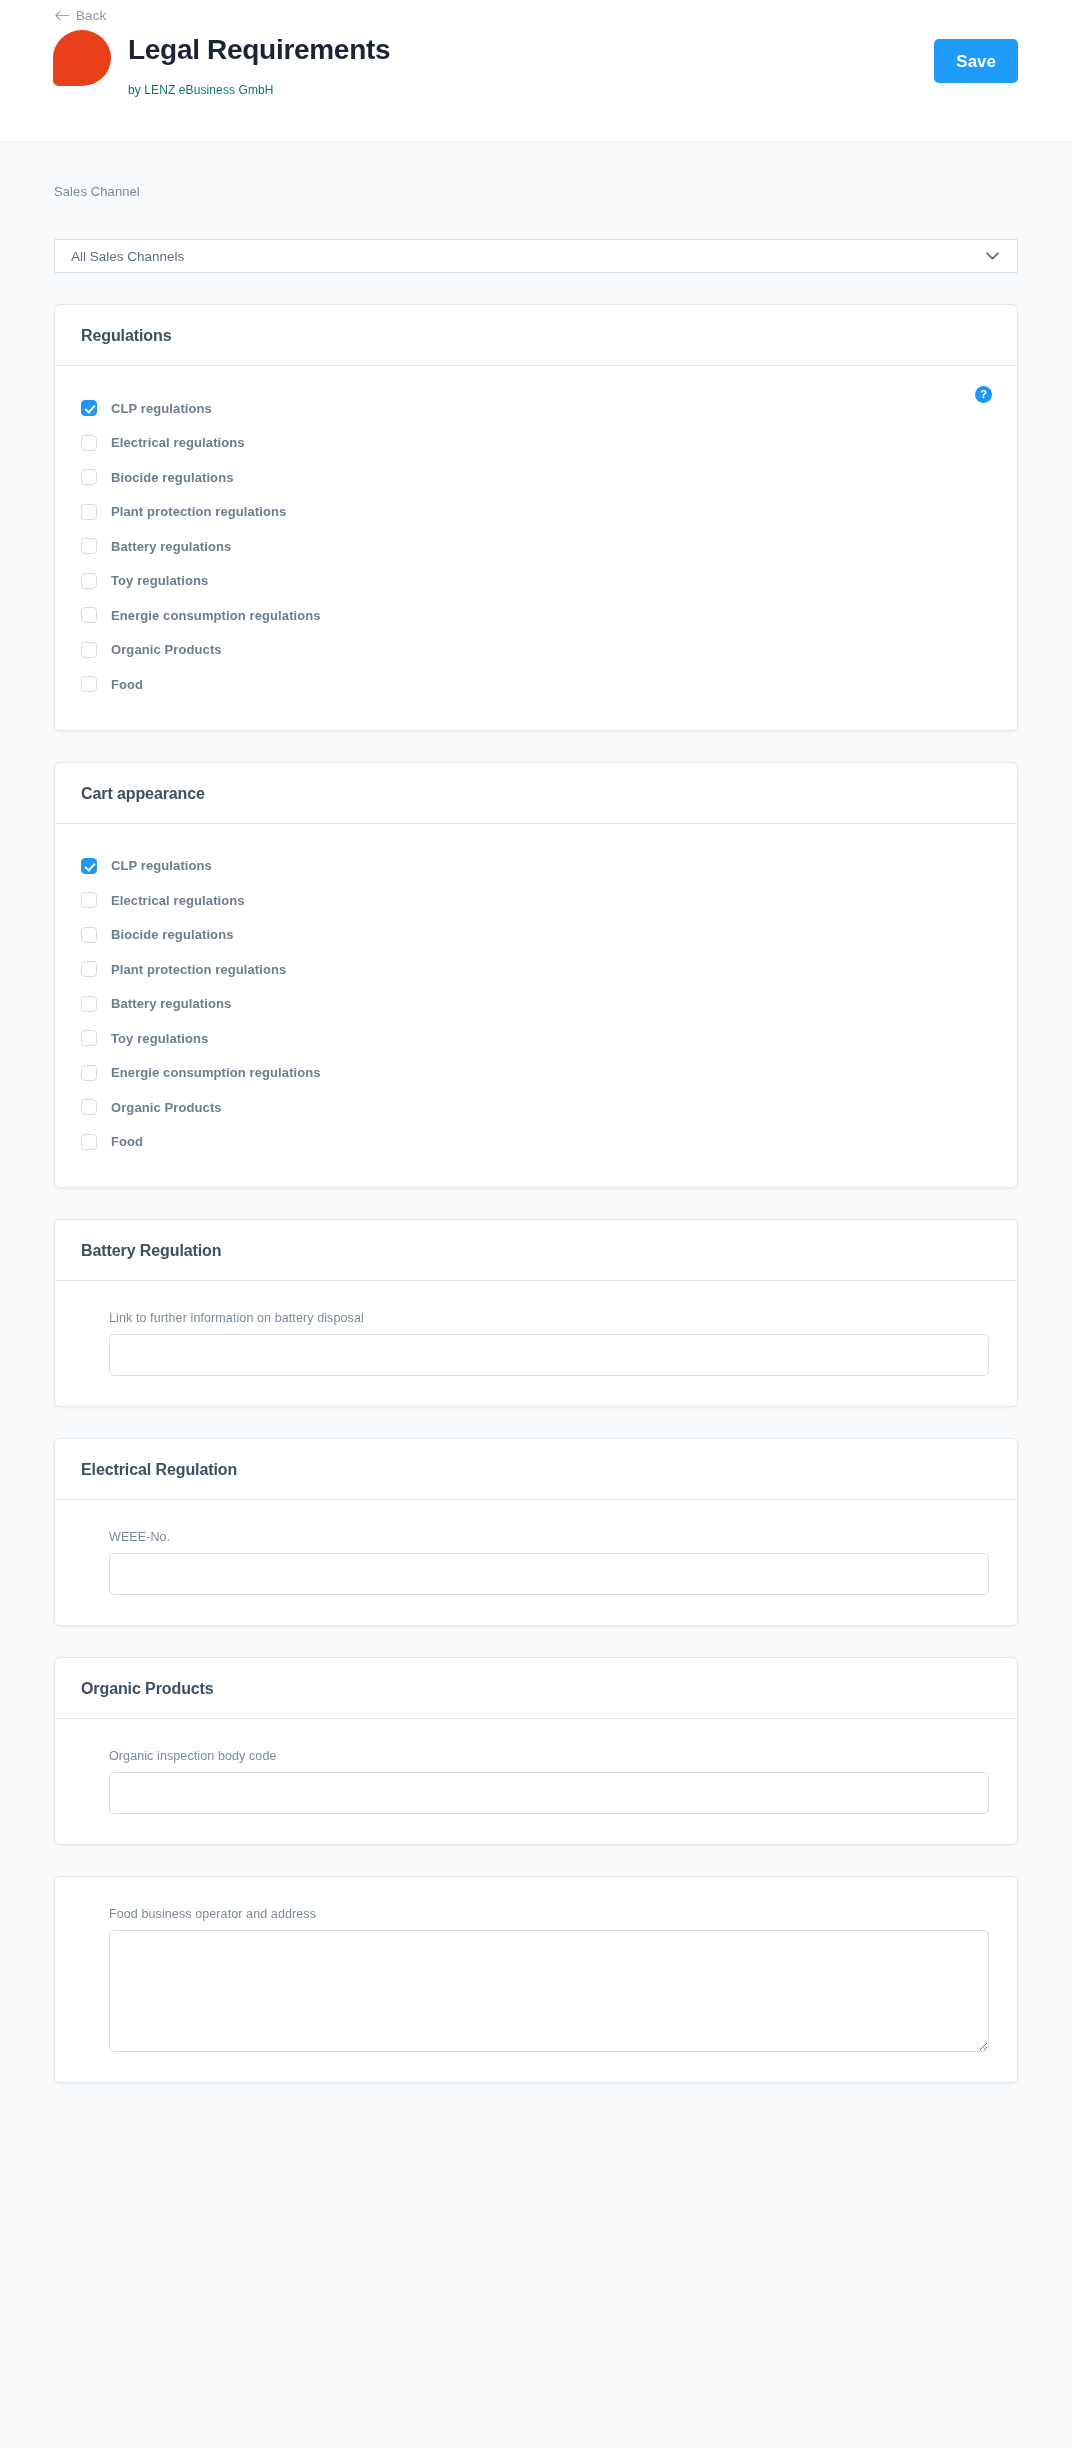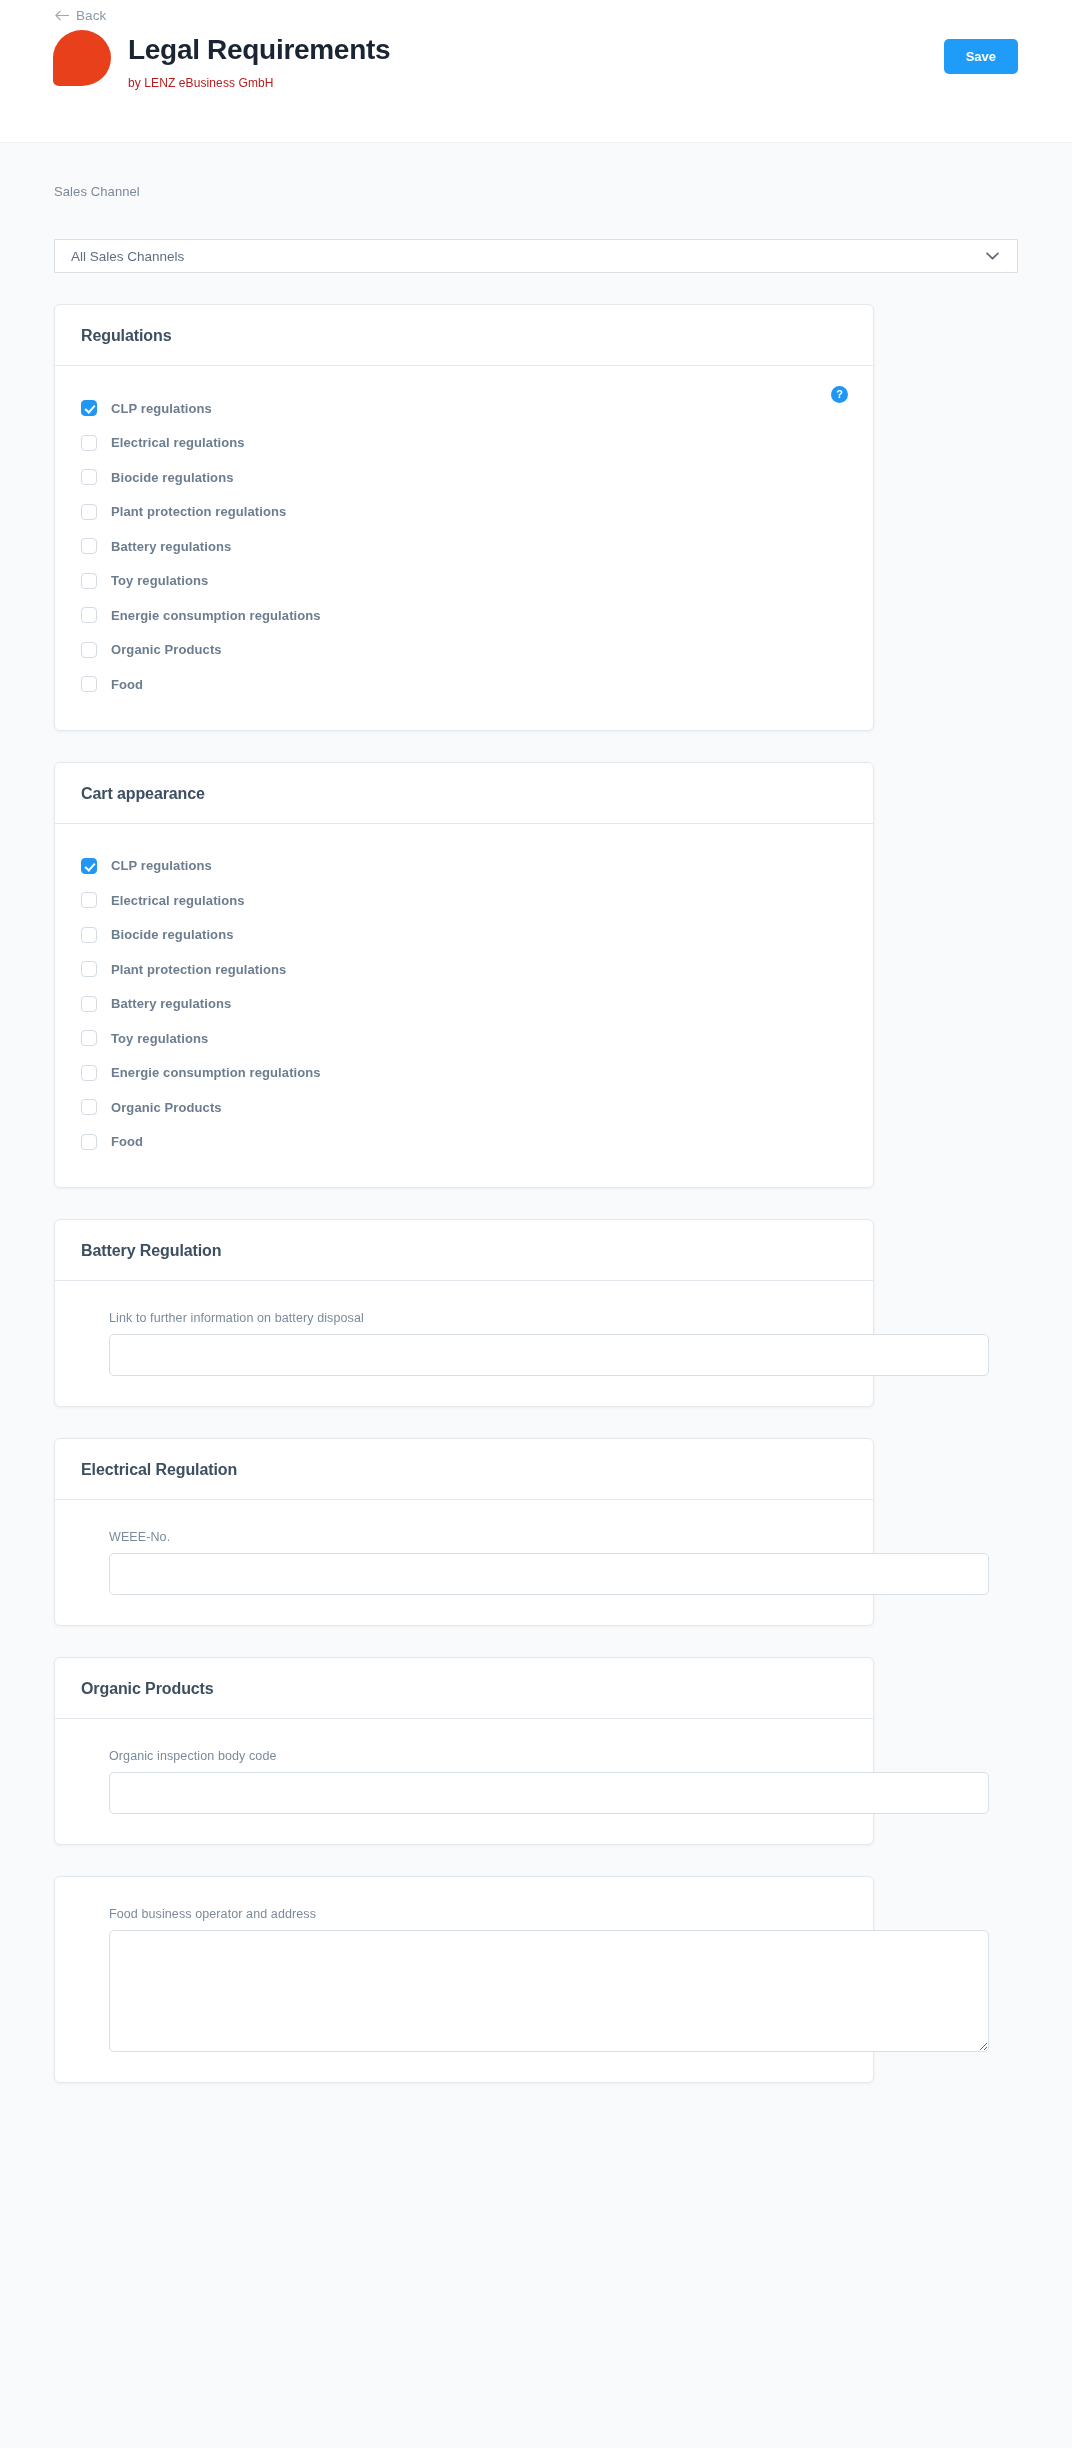--- a/index.html
+++ b/index.html
@@ -69,37 +69,37 @@
 
   .app-title {
     font-size: 28px;
     font-weight: 700;
     color: #1b2433;
     letter-spacing: -0.3px;
     line-height: 1.15;
   }
   .app-subtitle {
     font-size: 12px;
-    color: #b91c1c;
-    margin-top: 10px;
+    color: #0f766e;
+    margin-top: 17px;
     letter-spacing: .1px;
   }
 
   .save-button {
     position: absolute;
     top: 39px;
     right: 54px;
     background: #1f9bf8;
     color: #ffffff;
-    font-size: 13px;
+    font-size: 17px;
     font-weight: 600;
     border: none;
     border-radius: 5px;
     padding: 0 22px;
-    height: 35px;
+    height: 44px;
     line-height: 35px;
     cursor: pointer;
     font-family: "Liberation Sans", sans-serif;
   }
 
   
   .page-body {
     padding: 0 54px 40px 54px;
   }
 
@@ -138,21 +138,21 @@
     width: 13px;
     height: 9px;
     color: #5a6b7d;
   }
 
   
   .card {
     background: #ffffff;
     border: 1px solid #e4e9ee;
     border-radius: 6px;
-    width: 820px;
+    width: 964px;
     box-shadow: 0 1px 3px rgba(30,45,70,0.06);
     margin-top: 31px;
   }
   .card-head {
     padding: 22px 26px 20px 26px;
     border-bottom: 1px solid #e2e8ed;
   }
   .card-title {
     font-size: 16px;
     font-weight: 700;

